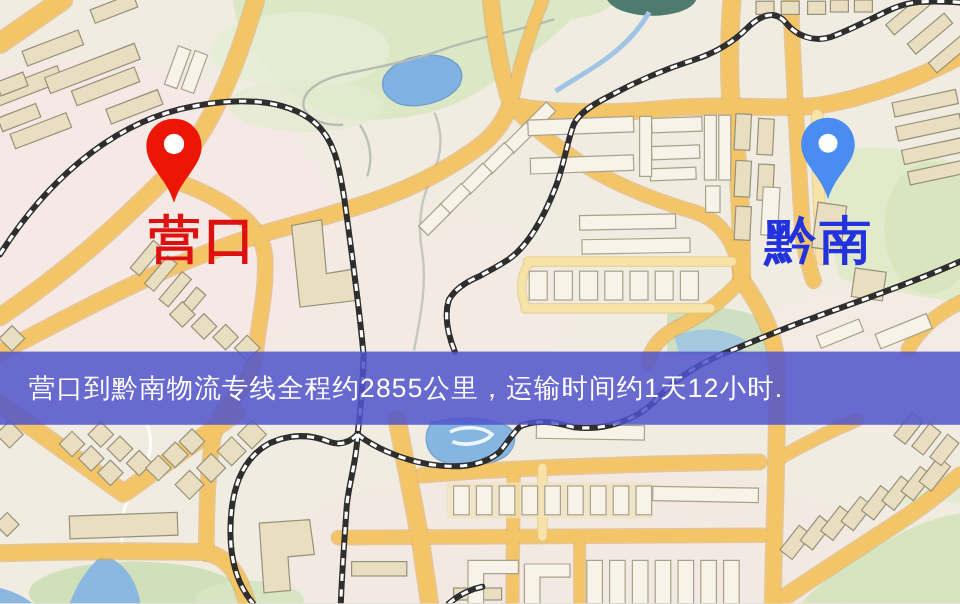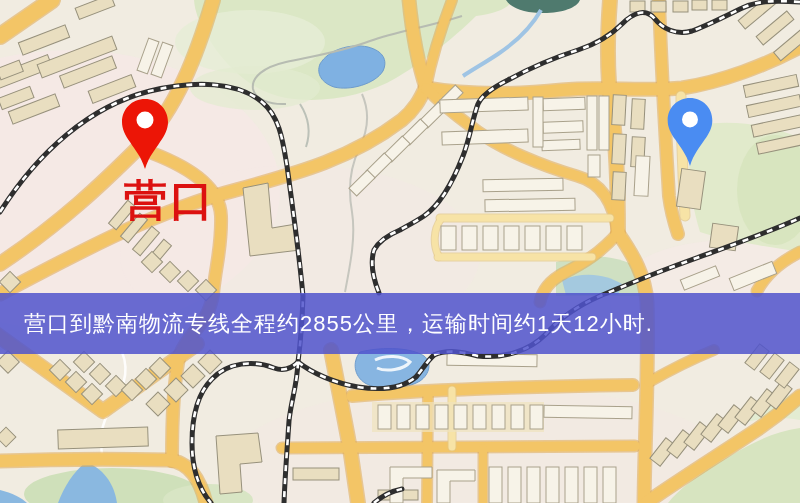--- a/index.html
+++ b/index.html
@@ -328,18 +328,19 @@
       <path d="M0,0 C-4,-13 -10,-19 -15,-27 C-20,-34 -23,-40 -23,-47 C-23,-60 -13,-70 0,-70 C13,-70 23,-60 23,-47 C23,-40 20,-34 15,-27 C10,-19 4,-13 0,0 Z" fill="#ec1506"></path>
       <circle cx="0" cy="-49" r="8.5" fill="#ffffff"></circle>
     </g>
     <g transform="translate(690,166) scale(0.97)">
       <path d="M0,0 C-4,-13 -10,-19 -15,-27 C-20,-34 -23,-40 -23,-47 C-23,-60 -13,-70 0,-70 C13,-70 23,-60 23,-47 C23,-40 20,-34 15,-27 C10,-19 4,-13 0,0 Z" fill="#4a8cf2"></path>
       <circle cx="0" cy="-48" r="8.2" fill="#ffffff"></circle>
     </g>
   </svg>
 
   <div class="map-label origin">营口</div>
+  <div class="map-label dest">黔南</div>
 
   <div class="banner">
     <span class="banner-text">营口到黔南物流专线全程约2855公里，运输时间约1天12小时.</span>
   </div>
 
 </div>
 
 </body></html>

